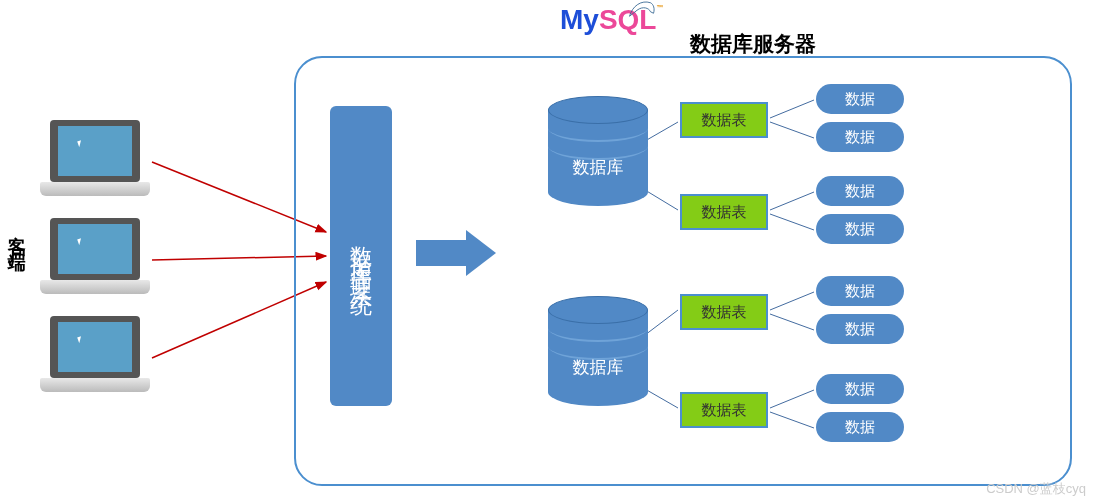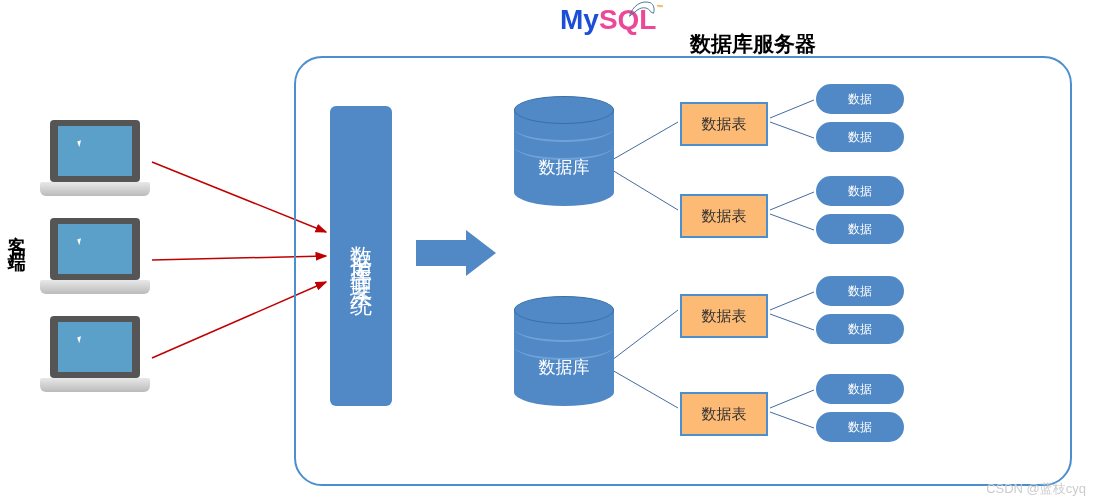--- a/index.html
+++ b/index.html
@@ -106,20 +106,21 @@
     width: 0; height: 0;
     border-top: 23px solid transparent;
     border-bottom: 23px solid transparent;
     border-left: 30px solid #5189c6;
   }
 
   
   .db {
     width: 100px; height: 110px;
     position: absolute;
+    margin-left: 34px;
   }
   .db .top {
     position: absolute; left: 0; top: 0;
     width: 100px; height: 28px;
     background: #5189c6;
     border-radius: 50%;
     border: 1px solid #3a6fa8;
   }
   .db .body {
     position: absolute; left: 0; top: 14px;
@@ -137,39 +138,39 @@
   .db .ring2 { top: 36px; }
   .db .label {
     position: absolute; left: 0; top: 60px;
     width: 100%; text-align: center;
     color: #fff; font-size: 17px;
   }
 
   
   .tbl {
     position: absolute;
-    width: 88px; height: 44px;
+    width: 88px; height: 36px;
     border: 2px solid #4b8fcf;
-    background: #fdba74;
+    background: #84cc16;
     display: flex;
     align-items: center;
     justify-content: center;
     font-size: 15px; color: #333;
   }
 
   
   .pill {
     position: absolute;
     width: 88px; height: 30px;
     border-radius: 15px;
     background: #5189c6;
     display: flex;
     align-items: center;
     justify-content: center;
-    color: #fff; font-size: 12px;
+    color: #fff; font-size: 15px;
   }
 
   
   svg.lines {
     position: absolute; left: 0; top: 0;
     width: 1094px; height: 500px;
     pointer-events: none;
   }
 
   .watermark {

